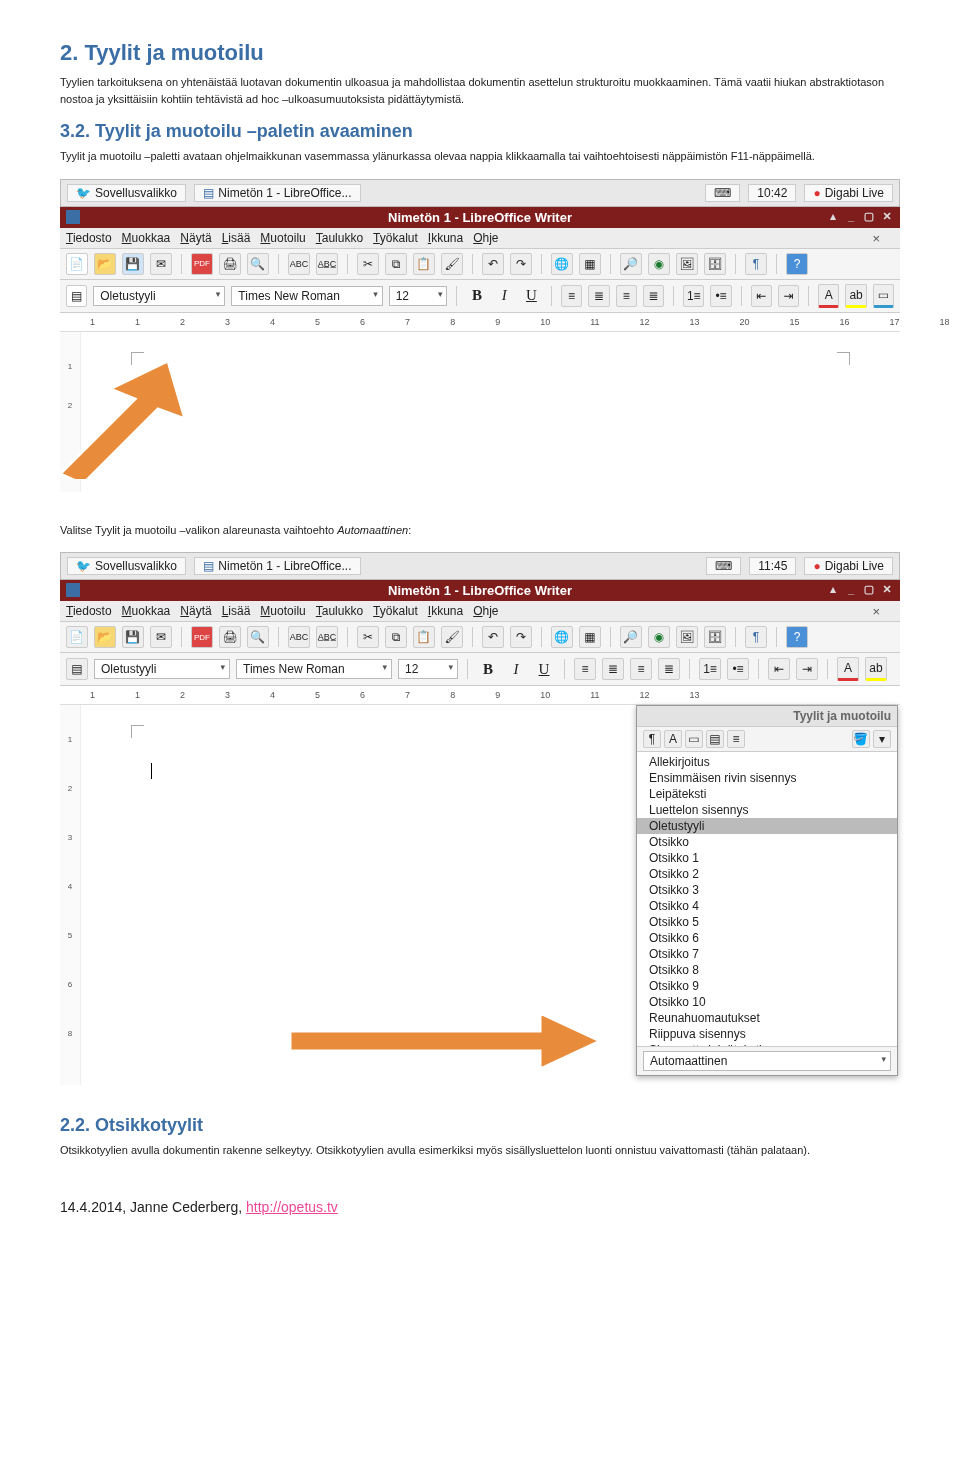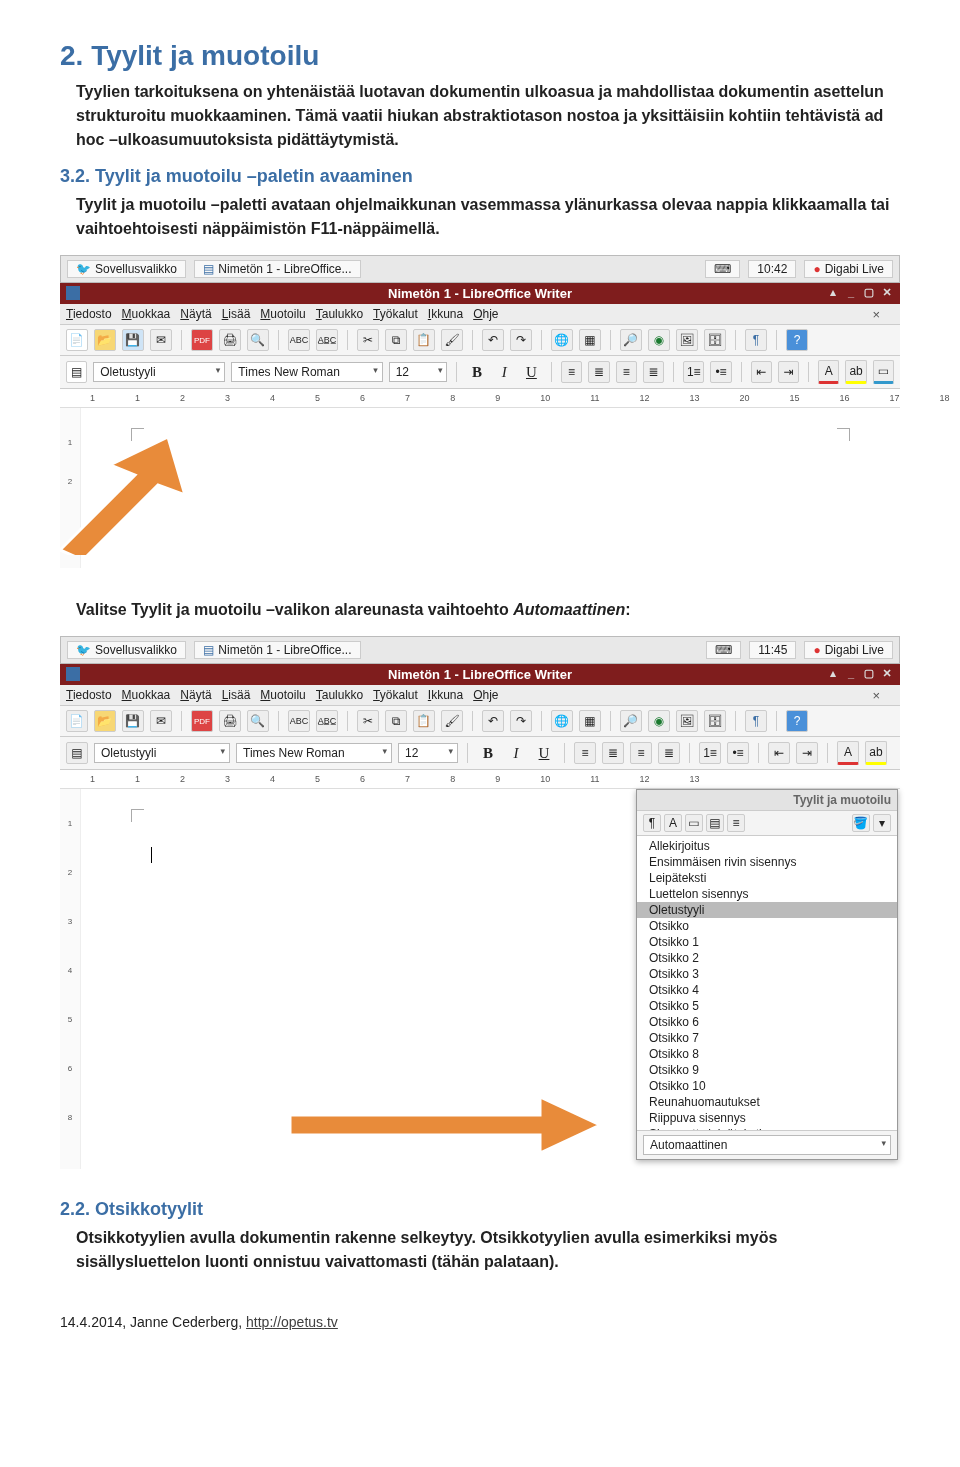--- a/index.html
+++ b/index.html
@@ -5,35 +5,34 @@
   body {
     margin: 0;
     padding: 40px 60px;
     font-family: Arial, Helvetica, sans-serif;
     background: #fff;
     color: #222;
     width: 840px;
   }
   h2.section-title {
     color: #3b6ea5;
-    font-size: 28px;
+    font-size: 22px;
     font-weight: bold;
     margin: 0 0 8px 0;
   }
   h3.subsection-title {
     color: #3b6ea5;
     font-size: 18px;
     font-weight: bold;
     margin: 8px 0 6px 0;
   }
   p.body-text {
-    font-size: 16px;
+    font-size: 11px;
     line-height: 1.5;
-    margin: 0 0 14px 16px;
-    font-weight: bold;
+    margin: 0 0 14px 0;
   }
   .italic { font-style: italic; }
   .screenshot {
     margin: 10px 0 30px 0;
     position: relative;
   }
   
   .top-panel {
     background: #e8e8e8;
     border: 1px solid #bbb;
@@ -284,21 +283,21 @@
     position: absolute;
     bottom: 10px;
     left: 230px;
     z-index: 6;
   }
   .arrow2 svg { width: 310px; height: 60px; }
   .footer-line {
     font-size: 14px;
     margin-top: 40px;
   }
-  .footer-line a { color: #404040; text-decoration: underline; }
+  .footer-line a { color: #ec4899; text-decoration: underline; }
 </style>
 </head>
 <body>
 
 <h2 class="section-title">2. Tyylit ja muotoilu</h2>
 <p class="body-text">Tyylien tarkoituksena on yhtenäistää luotavan dokumentin ulkoasua ja mahdollistaa dokumentin asettelun strukturoitu muokkaaminen. Tämä vaatii hiukan abstraktiotason nostoa ja yksittäisiin kohtiin tehtävistä ad hoc –ulkoasumuutoksista pidättäytymistä.</p>
 
 <h3 class="subsection-title">3.2. Tyylit ja muotoilu –paletin avaaminen</h3>
 <p class="body-text">Tyylit ja muotoilu –paletti avataan ohjelmaikkunan vasemmassa ylänurkassa olevaa nappia klikkaamalla tai vaihtoehtoisesti näppäimistön F11-näppäimellä.</p>
 

